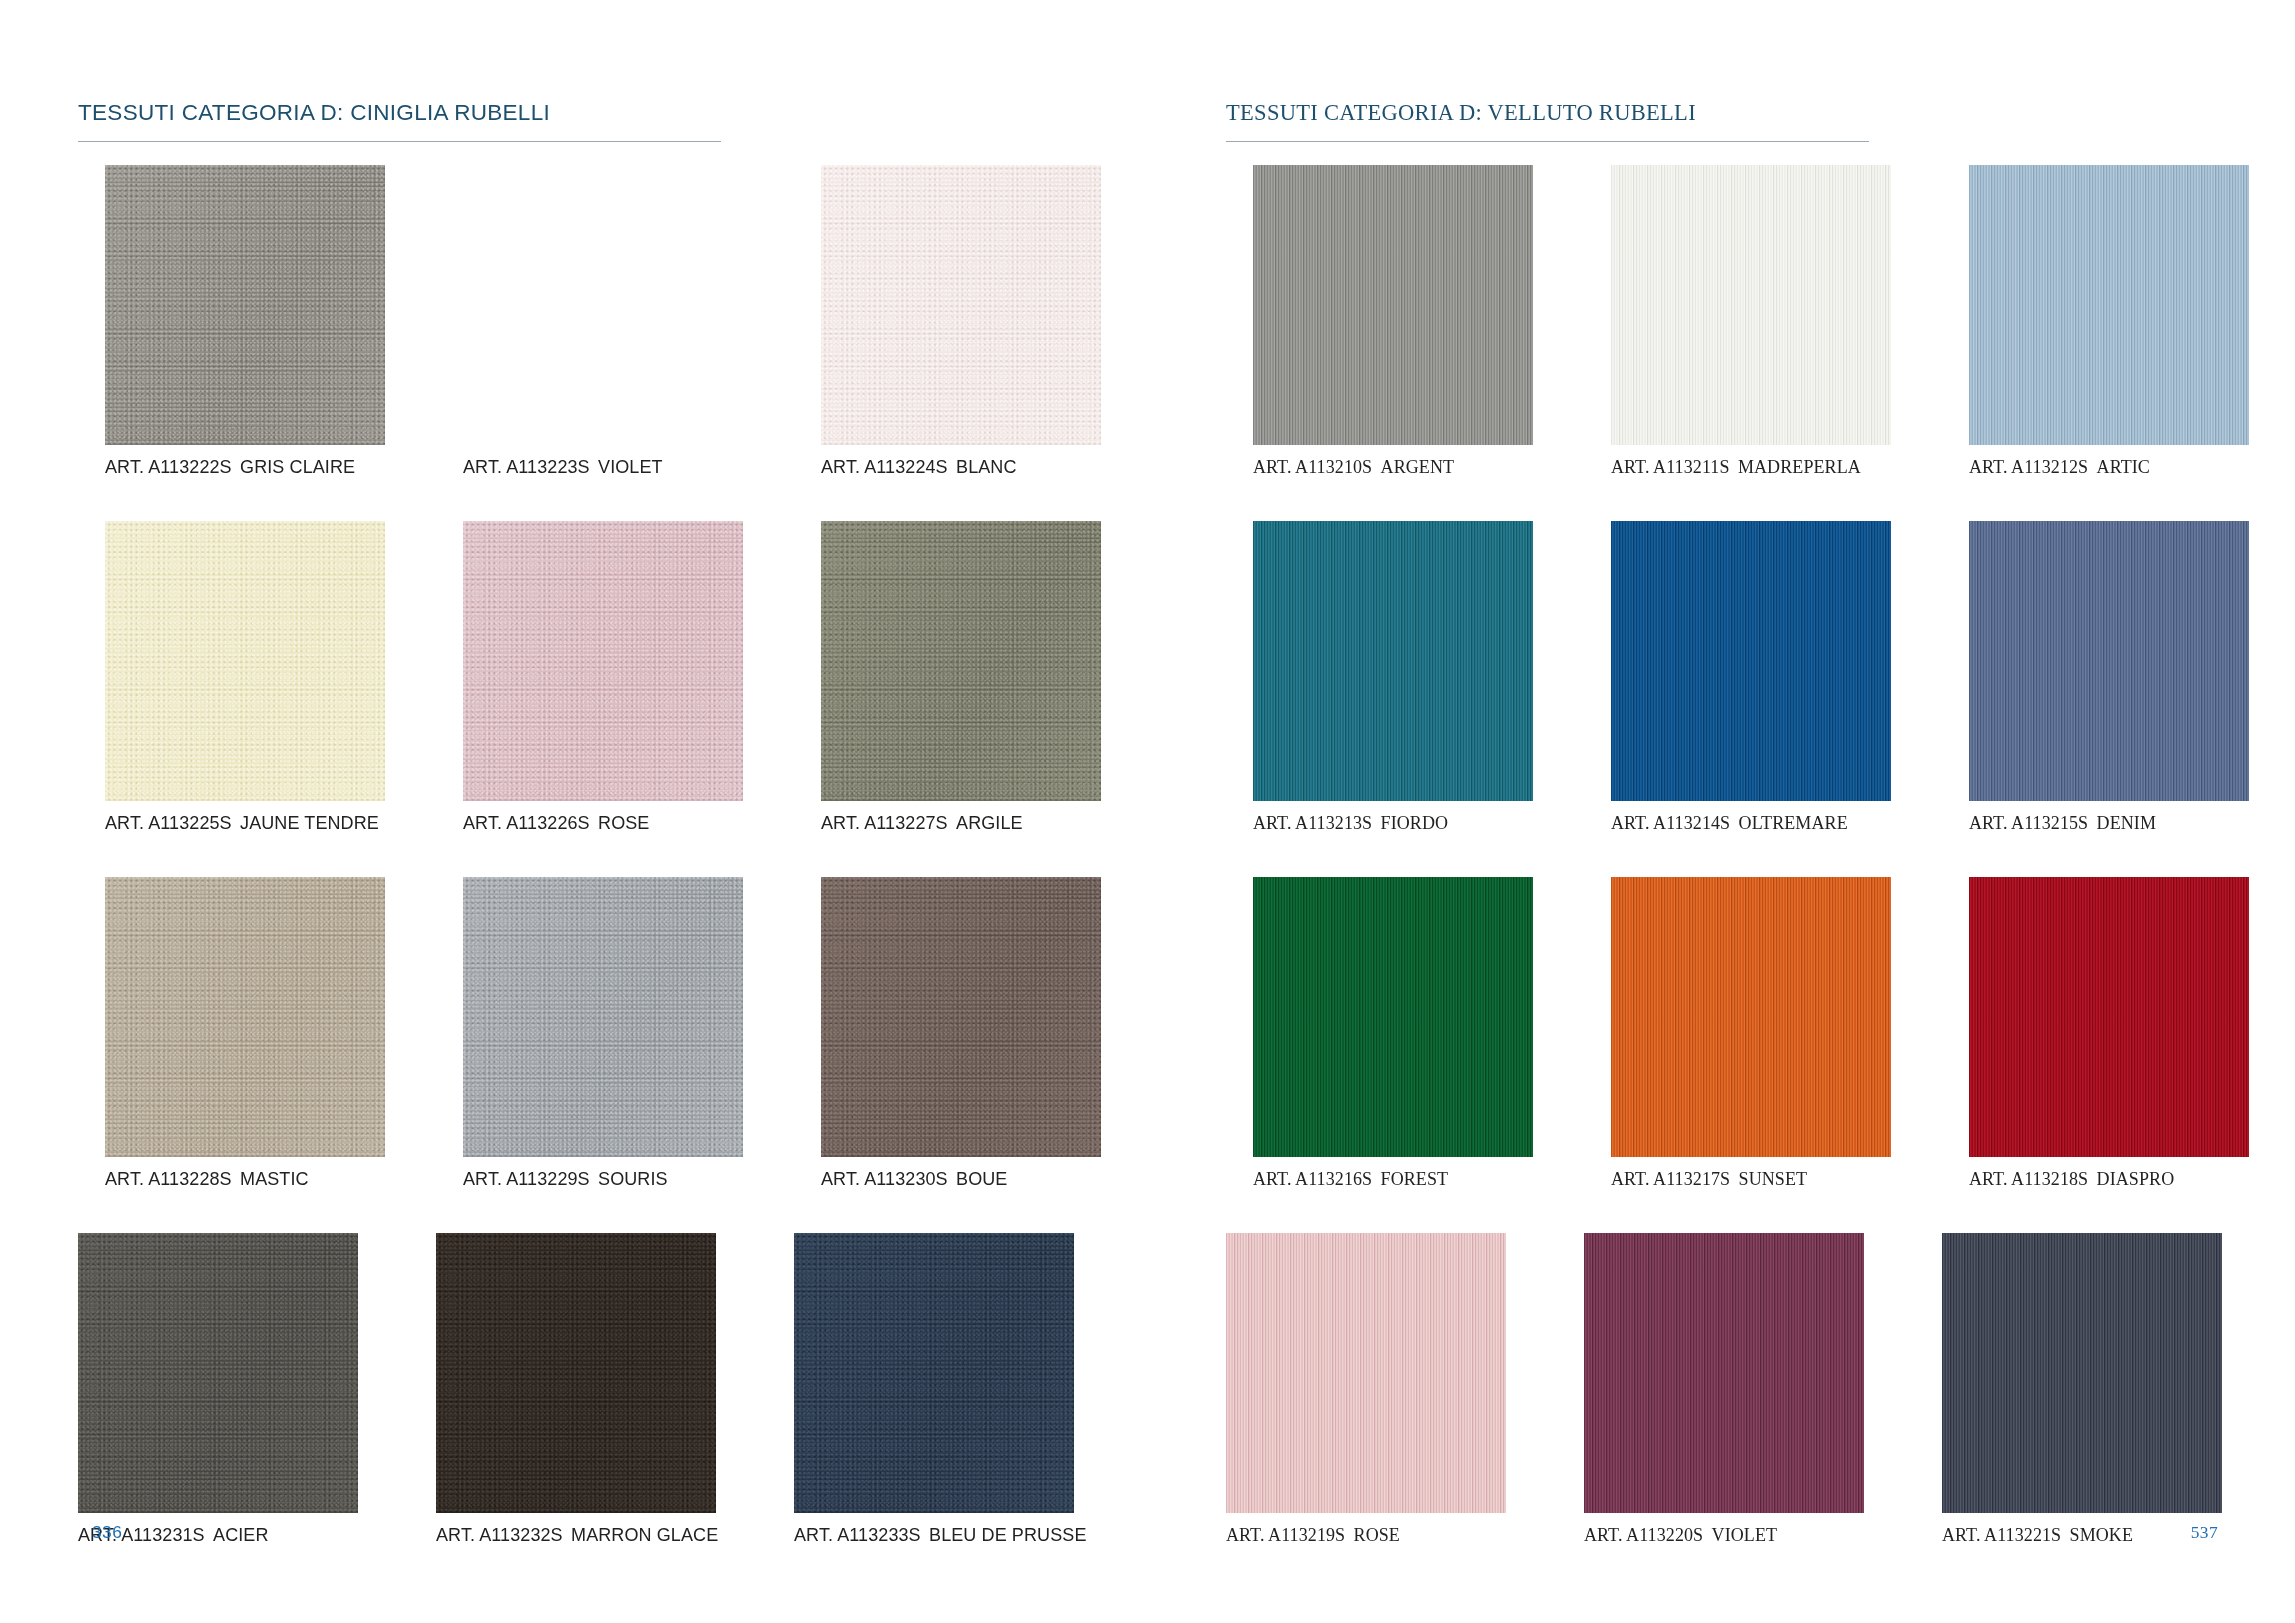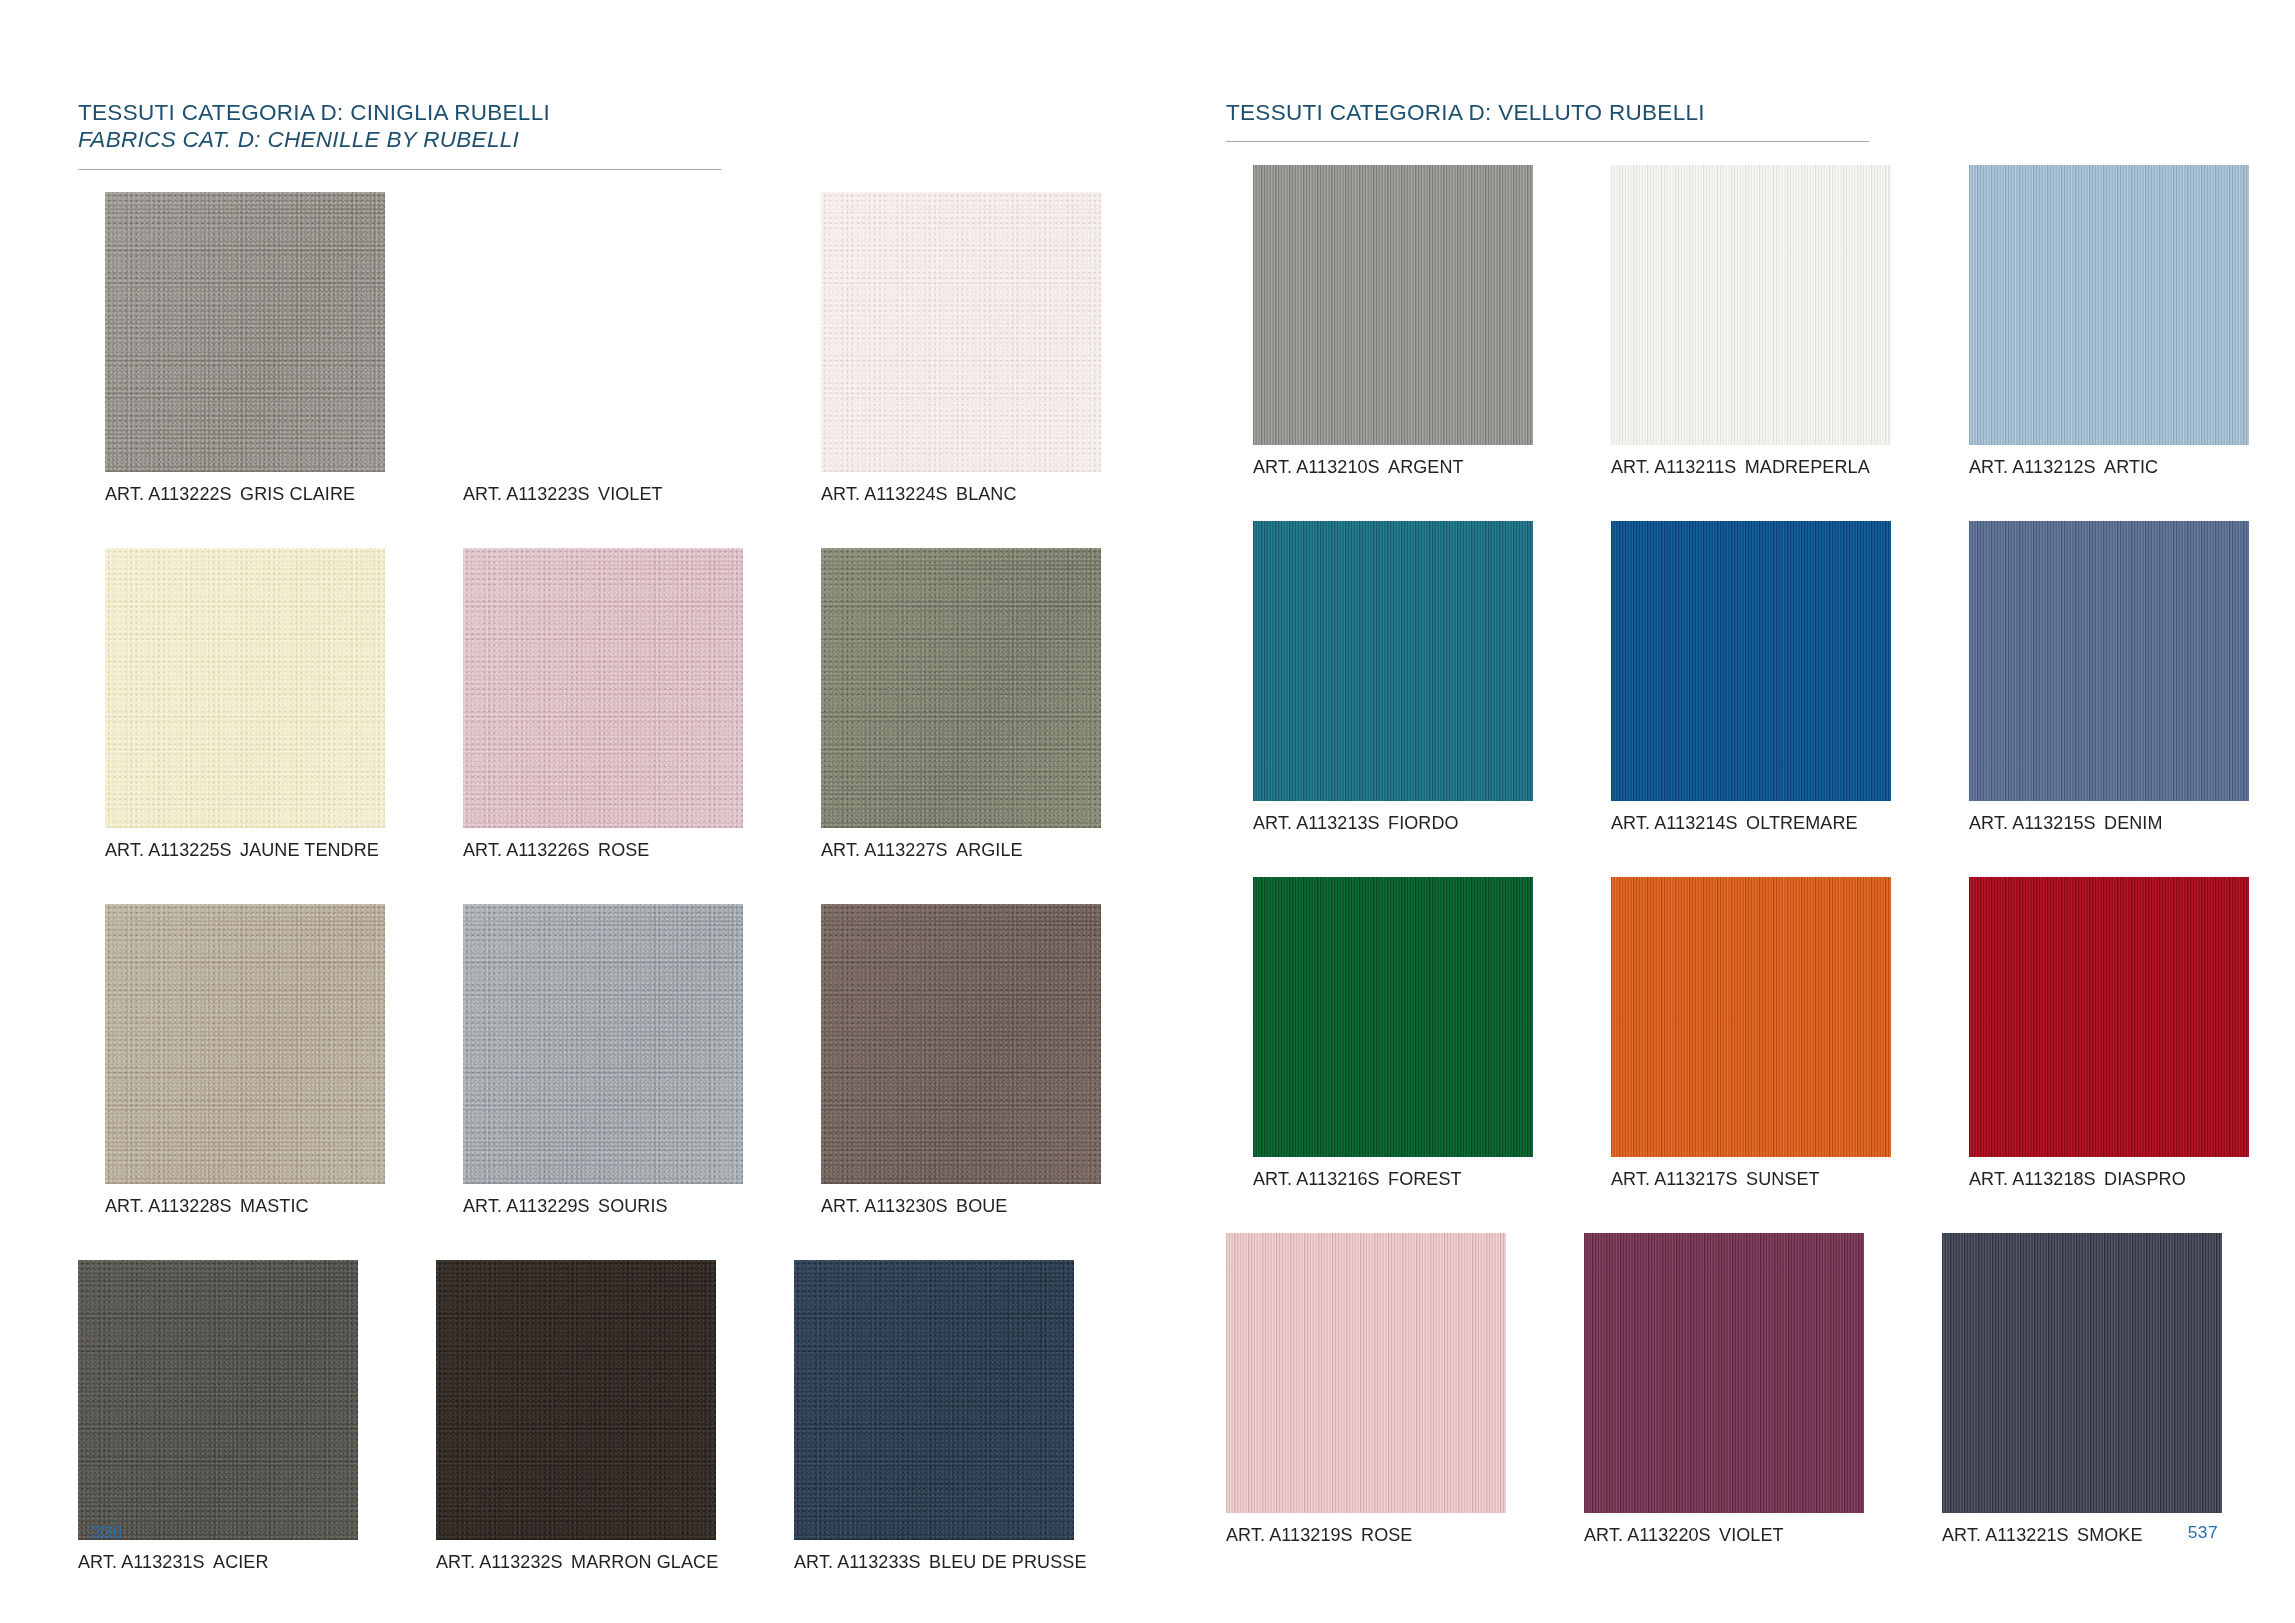--- a/index.html
+++ b/index.html
@@ -22,21 +22,21 @@
     box-sizing: border-box;
     border-radius: 18px;
   }
 
   .page {
     position: relative;
     box-sizing: border-box;
     height: 1624px;
   }
   .page-left  { width: 1148px; padding: 99px 0 0 78px; }
-  .page-right { width: 1148px; padding: 99px 0 0 78px; }
+  .page-right { width: 1148px; padding: 99px 0 0 78px; font-family: Liberation Serif, serif; }
 
   
   .heading-block { margin-bottom: 0; }
   .heading-line1 {
     color: #1d4f6e;
     font-size: 22.5px;
     letter-spacing: 0.3px;
     font-weight: 400;
     line-height: 1.22;
     white-space: nowrap;
@@ -101,21 +101,20 @@
   .page-number.right { right: 78px; }
 </style>
 </head>
 <body>
 
 <div class="spread">
 
   <div class="page page-left">
     <div class="heading-block">
       <div class="heading-line1">TESSUTI CATEGORIA D: CINIGLIA RUBELLI</div>
-      <div class="heading-line2">FABRICS CAT. D: CHENILLE BY RUBELLI</div>
       <div class="heading-rule"></div>
     </div>
     <div class="grid" id="left-grid">
         <div class="cell row-gap-cell">
           <div class="swatch">
             <div class="tex" style="background: radial-gradient(circle at 25% 25%, rgb(179, 176, 169) 0.8px, rgba(0, 0, 0, 0) 1.5px) 0% 0% / 4.6px 4.6px, radial-gradient(circle at 75% 65%, rgb(111, 108, 102) 0.8px, rgba(0, 0, 0, 0) 1.6px) 0% 0% / 5.5px 5.5px, radial-gradient(circle at 60% 15%, rgb(179, 176, 169) 0.6px, rgba(0, 0, 0, 0) 1.3px) 0% 0% / 3.7px 3.7px, repeating-linear-gradient(0deg, rgba(0, 0, 0, 0.09) 0px, rgba(0, 0, 0, 0) 1.4px, rgba(255, 255, 255, 0.08) 2.8px, rgba(0, 0, 0, 0) 4.1px) 0% 0% / auto, repeating-linear-gradient(90deg, rgba(0, 0, 0, 0.05) 0px, rgba(0, 0, 0, 0) 1.8px, rgba(255, 255, 255, 0.05) 3.7px, rgba(0, 0, 0, 0) 5.5px) 0% 0% / auto, linear-gradient(120deg, rgba(255, 255, 255, 0.08), rgba(0, 0, 0, 0.08) 60%, rgba(255, 255, 255, 0.05)) 0% 0% / auto,  0% 0% / auto rgb(141, 138, 132); background-blend-mode: normal, normal, normal, overlay, overlay, overlay, normal;"></div>
           </div>
           <div class="swatch-label"><span class="code">ART. A113222S</span><span>GRIS CLAIRE</span></div>
         </div>
         <div class="cell row-gap-cell">

